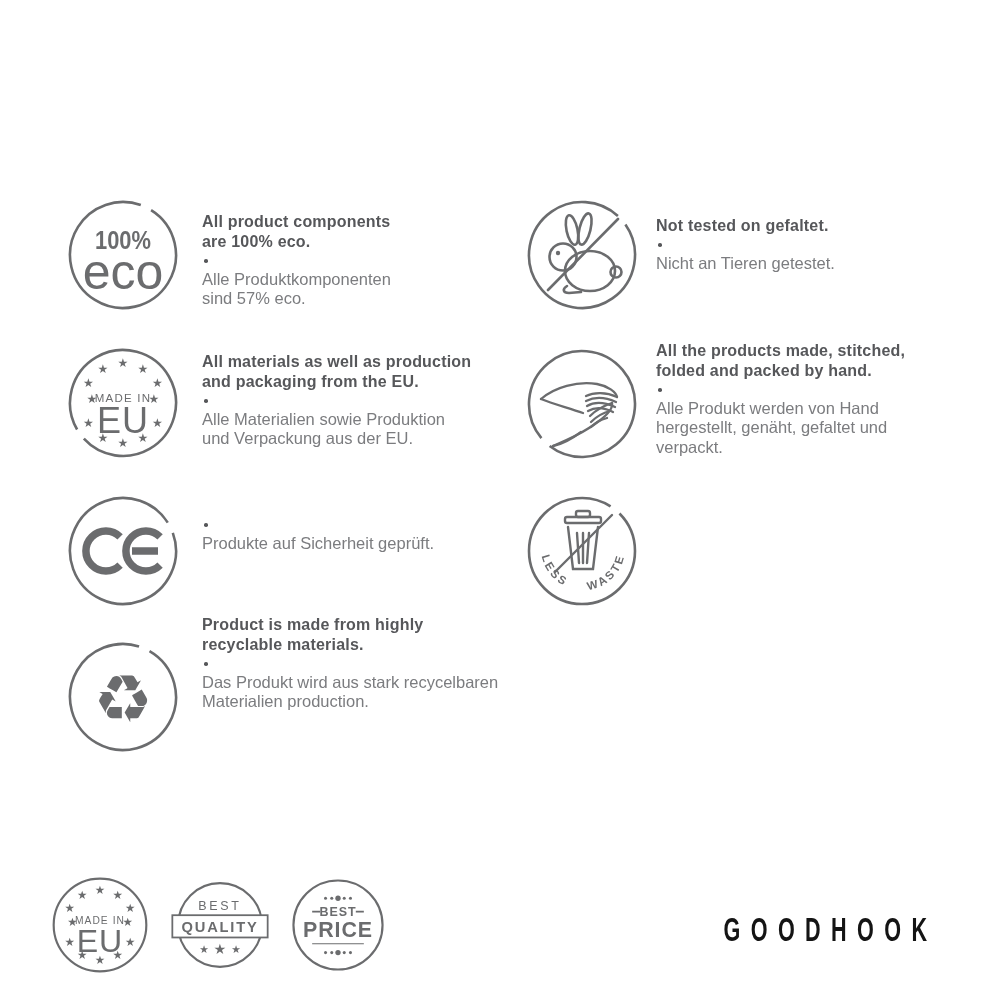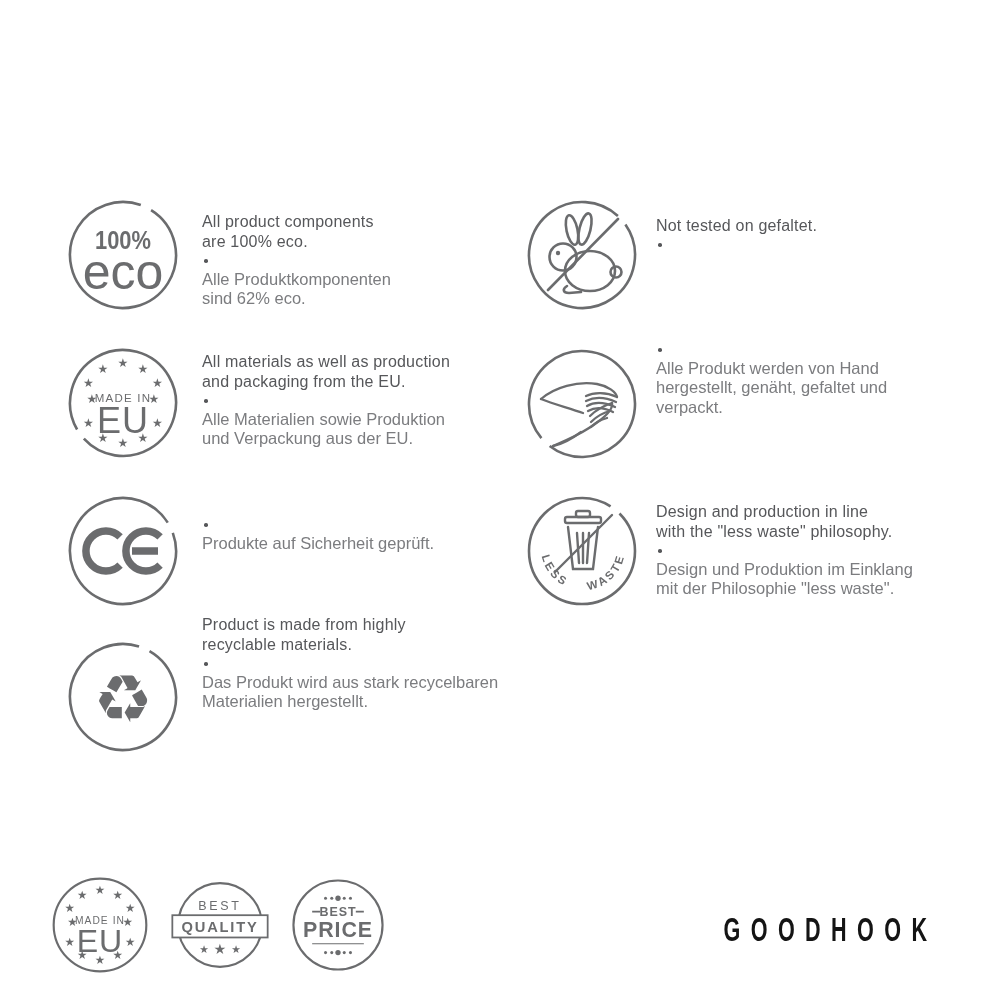--- a/index.html
+++ b/index.html
@@ -6,21 +6,21 @@
   html,body { background:#ffffff; }
   body { font-family:"Liberation Sans", sans-serif; }
   .canvas {
     position:relative; width:1000px; height:1000px; background:var(--background,#fff);
     overflow:hidden;
   }
   .badge { position:absolute; color:var(--badge-gray,#6b6c6e); }
   .badge svg { display:block; }
   .ftext { position:absolute; }
   .heading {
-    font-size:16px; font-weight:400; line-height:20px; letter-spacing:.2px;
+    font-size:16px; font-weight:700; line-height:20px; letter-spacing:.2px;
     color:var(--heading-gray,#56575a); white-space:pre-line;
   }
   .sep-dot {
     width:3.5px; height:3.5px; border-radius:50%;
     background:var(--heading-gray,#56575a); margin:7px 0 7px 2px;
   }
   .gbody {
     font-size:16.5px; font-weight:400; line-height:19.5px;
     color:var(--body-gray,#7b7c7f); white-space:pre-line;
   }
@@ -45,21 +45,21 @@
       <circle class="ring" cx="55" cy="55" r="53" stroke-dasharray="321 12" transform="rotate(-58 55 55)"></circle>
       <text x="55" y="49" text-anchor="middle" font-size="26" font-weight="700" textLength="56" lengthAdjust="spacingAndGlyphs">100%</text>
       <text x="55" y="89" text-anchor="middle" font-size="50" font-weight="400" letter-spacing="0">eco</text>
     </svg>
   </div>
   <div class="ftext" style="left:202px; top:212px; width:340px">
     <div class="heading">All product components
 are 100% eco.</div>
     <div class="sep-dot"></div>
     <div class="gbody">Alle Produktkomponenten
-sind 62% eco.</div>
+sind 57% eco.</div>
   </div>
 
   <div class="badge" style="left:68px; top:348px">
     <svg width="110" height="110" viewBox="0 0 110 110">
       <circle class="ring" cx="55" cy="55" r="53" stroke-dasharray="321 12" transform="rotate(150 55 55)"></circle>
       <g font-size="12" text-anchor="middle">
         <text x="55" y="19">★</text>
         <text x="75" y="24.5">★</text>
         <text x="35" y="24.5">★</text>
         <text x="89.5" y="39">★</text>
@@ -103,41 +103,42 @@
     <svg width="110" height="110" viewBox="0 0 110 110">
       <circle class="ring" cx="55" cy="55" r="53" stroke-dasharray="321 12" transform="rotate(-60 55 55)"></circle>
       <text x="55" y="57" text-anchor="middle" dominant-baseline="central" font-size="66">♻</text>
     </svg>
   </div>
   <div class="ftext" style="left:202px; top:615px; width:360px">
     <div class="heading">Product is made from highly
 recyclable materials.</div>
     <div class="sep-dot"></div>
     <div class="gbody">Das Produkt wird aus stark recycelbaren
-Materialien hergestellt.</div>
+Materialien production.</div>
   </div>
 
   <div class="badge" style="left:527px; top:200px">
     <svg width="110" height="110" viewBox="0 0 110 110">
       <circle class="ring" cx="55" cy="55" r="53" stroke-dasharray="321 12" transform="rotate(-35 55 55)"></circle>
       <g class="ln" stroke-width="2.6" stroke-linecap="round">
         <ellipse cx="63" cy="71" rx="25" ry="20"></ellipse>
         <circle cx="36" cy="57" r="13.5"></circle>
         <ellipse cx="45" cy="30" rx="5.5" ry="15" transform="rotate(-12 45 30)"></ellipse>
         <ellipse cx="58" cy="29" rx="5.5" ry="16" transform="rotate(14 58 29)"></ellipse>
         <circle cx="89" cy="72" r="5.5"></circle>
         <path d="M 40 86 c -5 3 -4 7 2 7 l 12 -1"></path>
         <line x1="21" y1="90" x2="91" y2="19"></line>
       </g>
       <circle cx="31" cy="53" r="2.2" fill="currentColor"></circle>
     </svg>
   </div>
   <div class="ftext" style="left:656px; top:216px; width:330px">
     <div class="heading">Not tested on gefaltet.</div>
     <div class="sep-dot"></div>
+    <div class="gbody">Nicht an Tieren getestet.</div>
   </div>
 
   <div class="badge" style="left:527px; top:349px">
     <svg width="110" height="110" viewBox="0 0 110 110">
       <circle class="ring" cx="55" cy="55" r="53" stroke-dasharray="321 12" transform="rotate(140 55 55)"></circle>
       <g class="ln" stroke-width="2.3" stroke-linecap="round">
         <path d="M 14 50 C 28 38 50 32 70 35 C 81 37 89 43 90 48"></path>
         <path d="M 90 48 C 79 43 67 43 59 47"></path>
         <path d="M 89 53 C 78 48 67 48 59 52"></path>
         <path d="M 88 58 C 77 53 67 53 60 57"></path>
@@ -145,20 +146,22 @@
         <path d="M 14 50 C 26 55 42 59 56 64"></path>
         <path d="M 26 97 C 42 90 58 83 72 72 C 80 66 86 59 85 54"></path>
         <path d="M 85 54 C 76 57 69 61 63 67"></path>
         <path d="M 83 62 C 75 64 69 68 64 73"></path>
         <path d="M 80 69 C 73 71 68 74 64 78"></path>
         <path d="M 26 97 C 36 95 46 89 54 83"></path>
       </g>
     </svg>
   </div>
   <div class="ftext" style="left:656px; top:341px; width:330px">
+    <div class="heading">All the products made, stitched,
+folded and packed by hand.</div>
     <div class="sep-dot"></div>
     <div class="gbody">Alle Produkt werden von Hand
 hergestellt, genäht, gefaltet und
 verpackt.</div>
   </div>
 
   <div class="badge" style="left:527px; top:496px">
     <svg width="110" height="110" viewBox="0 0 110 110">
       <circle class="ring" cx="55" cy="55" r="53" stroke-dasharray="321 12" transform="rotate(-45 55 55)"></circle>
       <g class="ln" stroke-width="2.4" stroke-linecap="round">
@@ -169,27 +172,20 @@
         <line x1="56" y1="37" x2="56" y2="67"></line>
         <line x1="62" y1="37" x2="60" y2="67"></line>
         <line x1="28" y1="76" x2="85" y2="19"></line>
       </g>
       <path id="lw-arc" d="M 14 52 A 42 42 0 0 0 98 52" fill="none" stroke="none"></path>
       <g font-size="11.5" font-weight="700" letter-spacing="2.5">
         <text><textPath href="#lw-arc" startOffset="6%">LESS</textPath></text>
         <text><textPath href="#lw-arc" startOffset="54%">WASTE</textPath></text>
       </g>
     </svg>
-  </div>
-  <div class="ftext" style="left:656px; top:502px; width:330px">
-    <div class="heading">Design and production in line
-with the "less waste" philosophy.</div>
-    <div class="sep-dot"></div>
-    <div class="gbody">Design und Produktion im Einklang
-mit der Philosophie "less waste".</div>
   </div>
 
   <div class="badge" style="left:51px; top:876px">
     <svg width="98" height="98" viewBox="0 0 110 110">
       <circle class="ring-s" cx="55" cy="55" r="52"></circle>
       <g font-size="13" text-anchor="middle">
         <text x="55" y="20">★</text>
         <text x="75" y="25.5">★</text>
         <text x="35" y="25.5">★</text>
         <text x="89" y="40">★</text>

